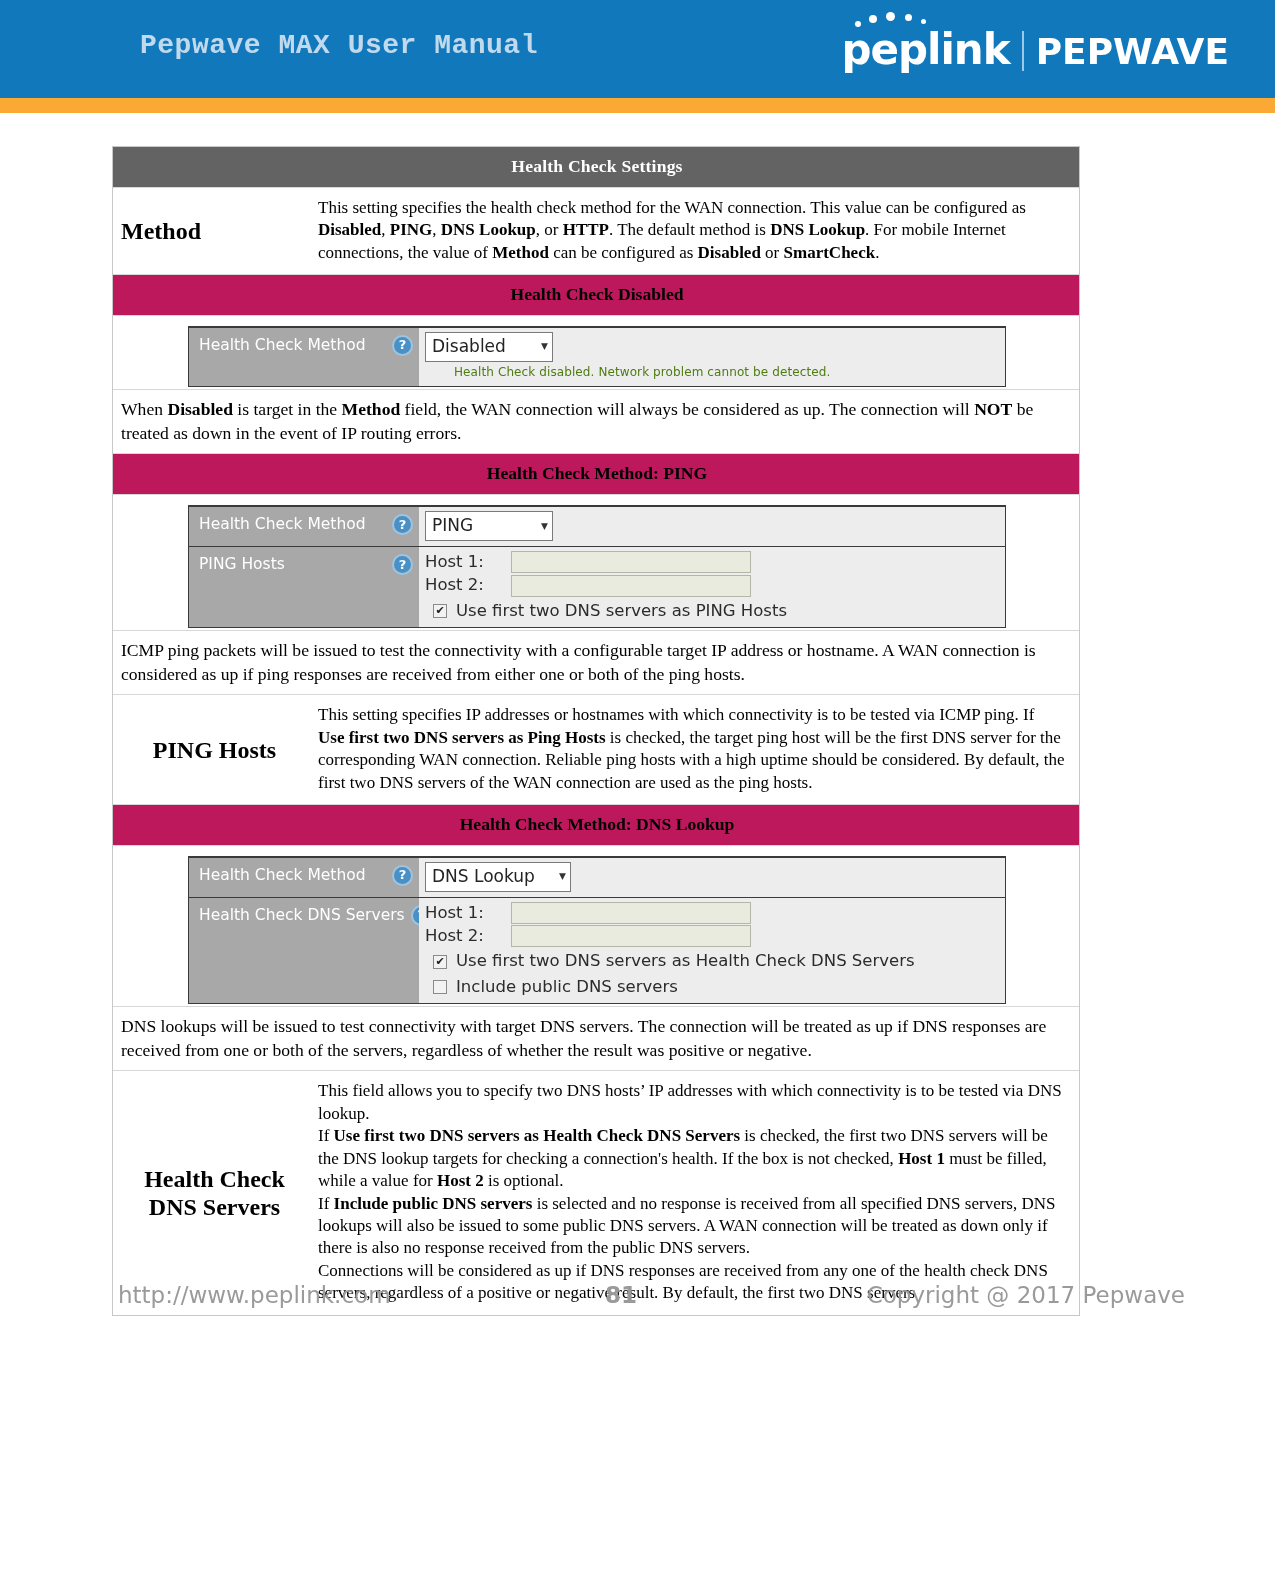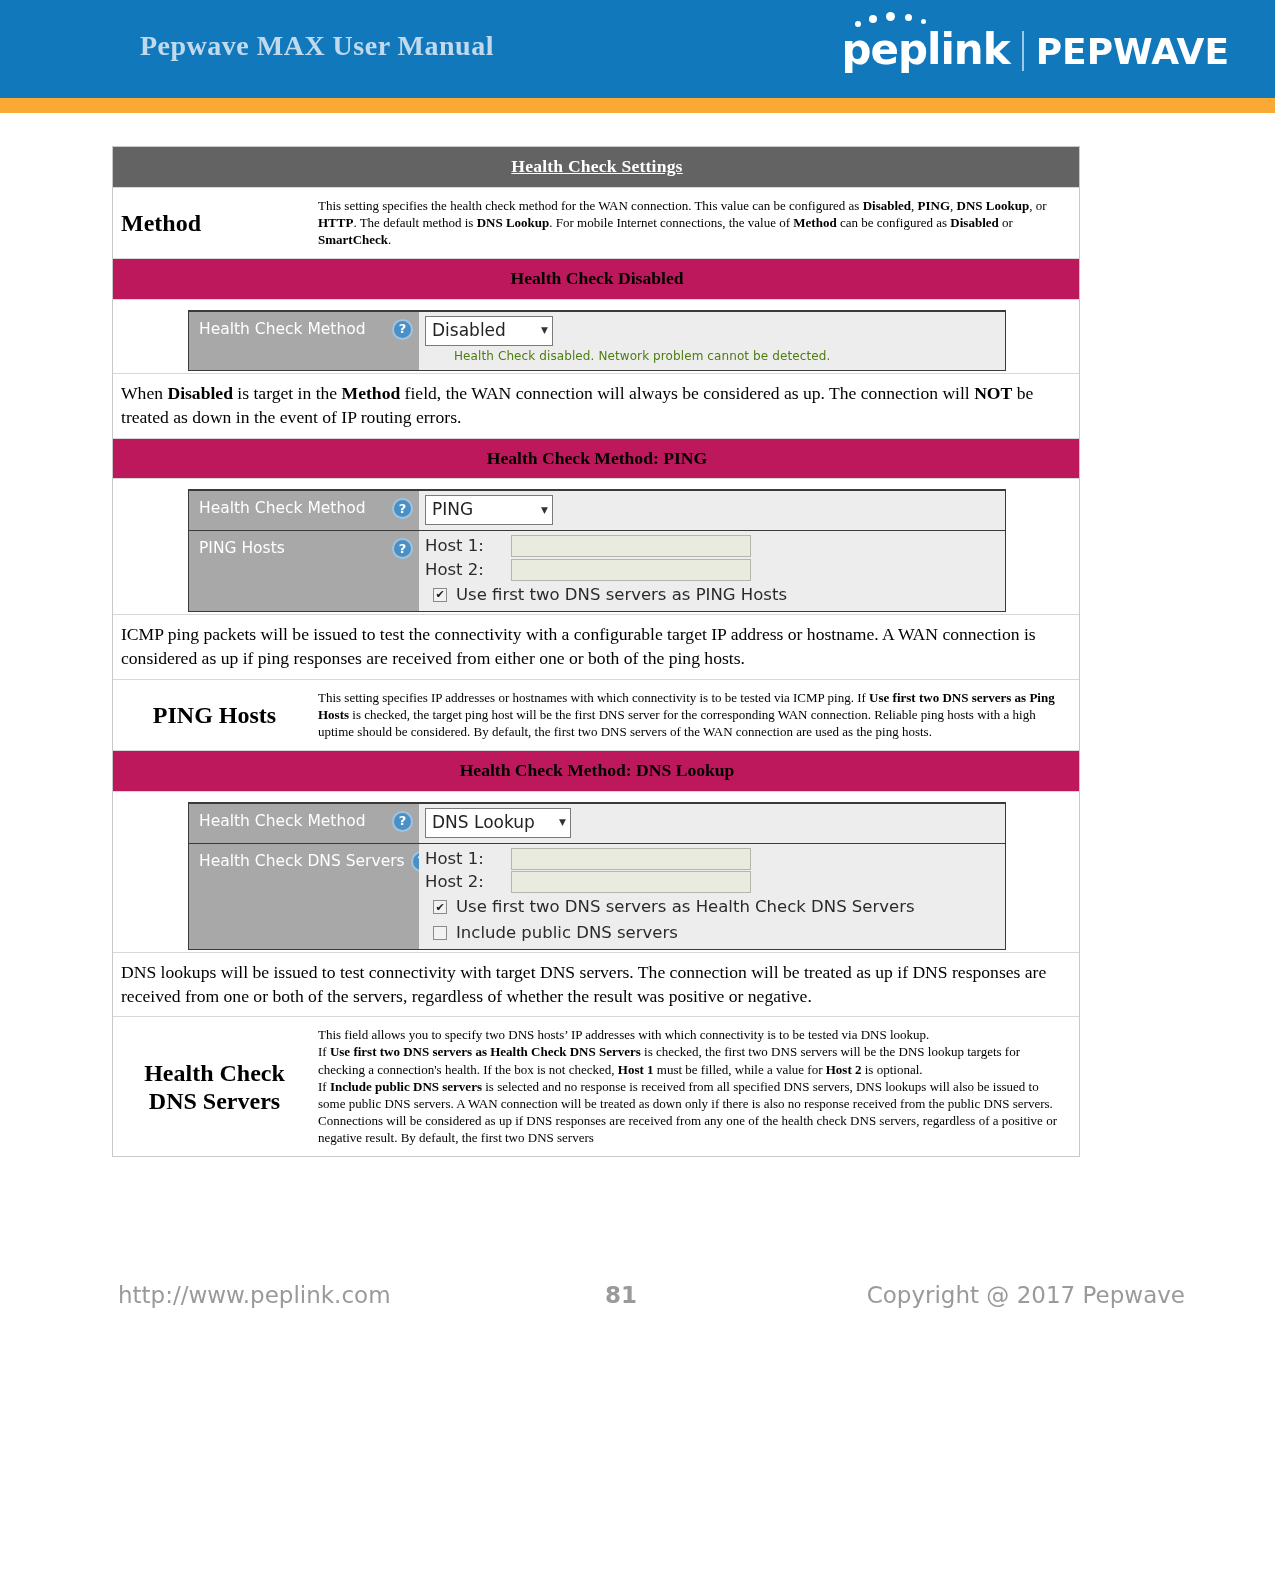--- a/index.html
+++ b/index.html
@@ -21,21 +21,21 @@
     position: absolute;
     left: 0; top: 0;
     width: 1275px;
     height: 98px;
     background: #1278bc;
   }
   .manual-title {
     position: absolute;
     left: 140px;
     top: 30px;
-    font-family: Liberation Serif, serif;
+    font-family: Liberation Mono, monospace;
     font-size: 28px;
     font-weight: 700;
     letter-spacing: 0.5px;
     color: #cfe2f2;
     opacity: 0.92;
   }
   .brand-logo {
     position: absolute;
     right: 46px;
     top: 14px;
@@ -111,21 +111,20 @@
   .tbl-row:last-child { border-bottom: none; }
 
   .title-band {
     background: #636363;
     color: #ffffff;
     text-align: center;
     font-size: 27px;
     font-weight: 700;
     padding: 8px 0 9px 0;
     letter-spacing: 0.2px;
-    text-decoration: underline;
   }
   .section-band {
     background: #be185d;
     color: #000000;
     text-align: center;
     font-size: 25px;
     font-weight: 700;
     padding: 10px 0 11px 0;
   }
 
@@ -144,21 +143,21 @@
   }
   .cell-label.left-align {
     justify-content: flex-start;
     text-align: left;
     padding-left: 8px;
   }
   .cell-desc {
     flex: 1;
     box-sizing: border-box;
     padding: 9px 14px 10px 2px;
-    font-size: 13px;
+    font-size: 17px;
     line-height: 1.32;
     text-align: left;
   }
   .cell-full {
     width: 100%;
     box-sizing: border-box;
     padding: 8px 6px 8px 8px;
     font-size: 17.6px;
     line-height: 1.35;
   }

